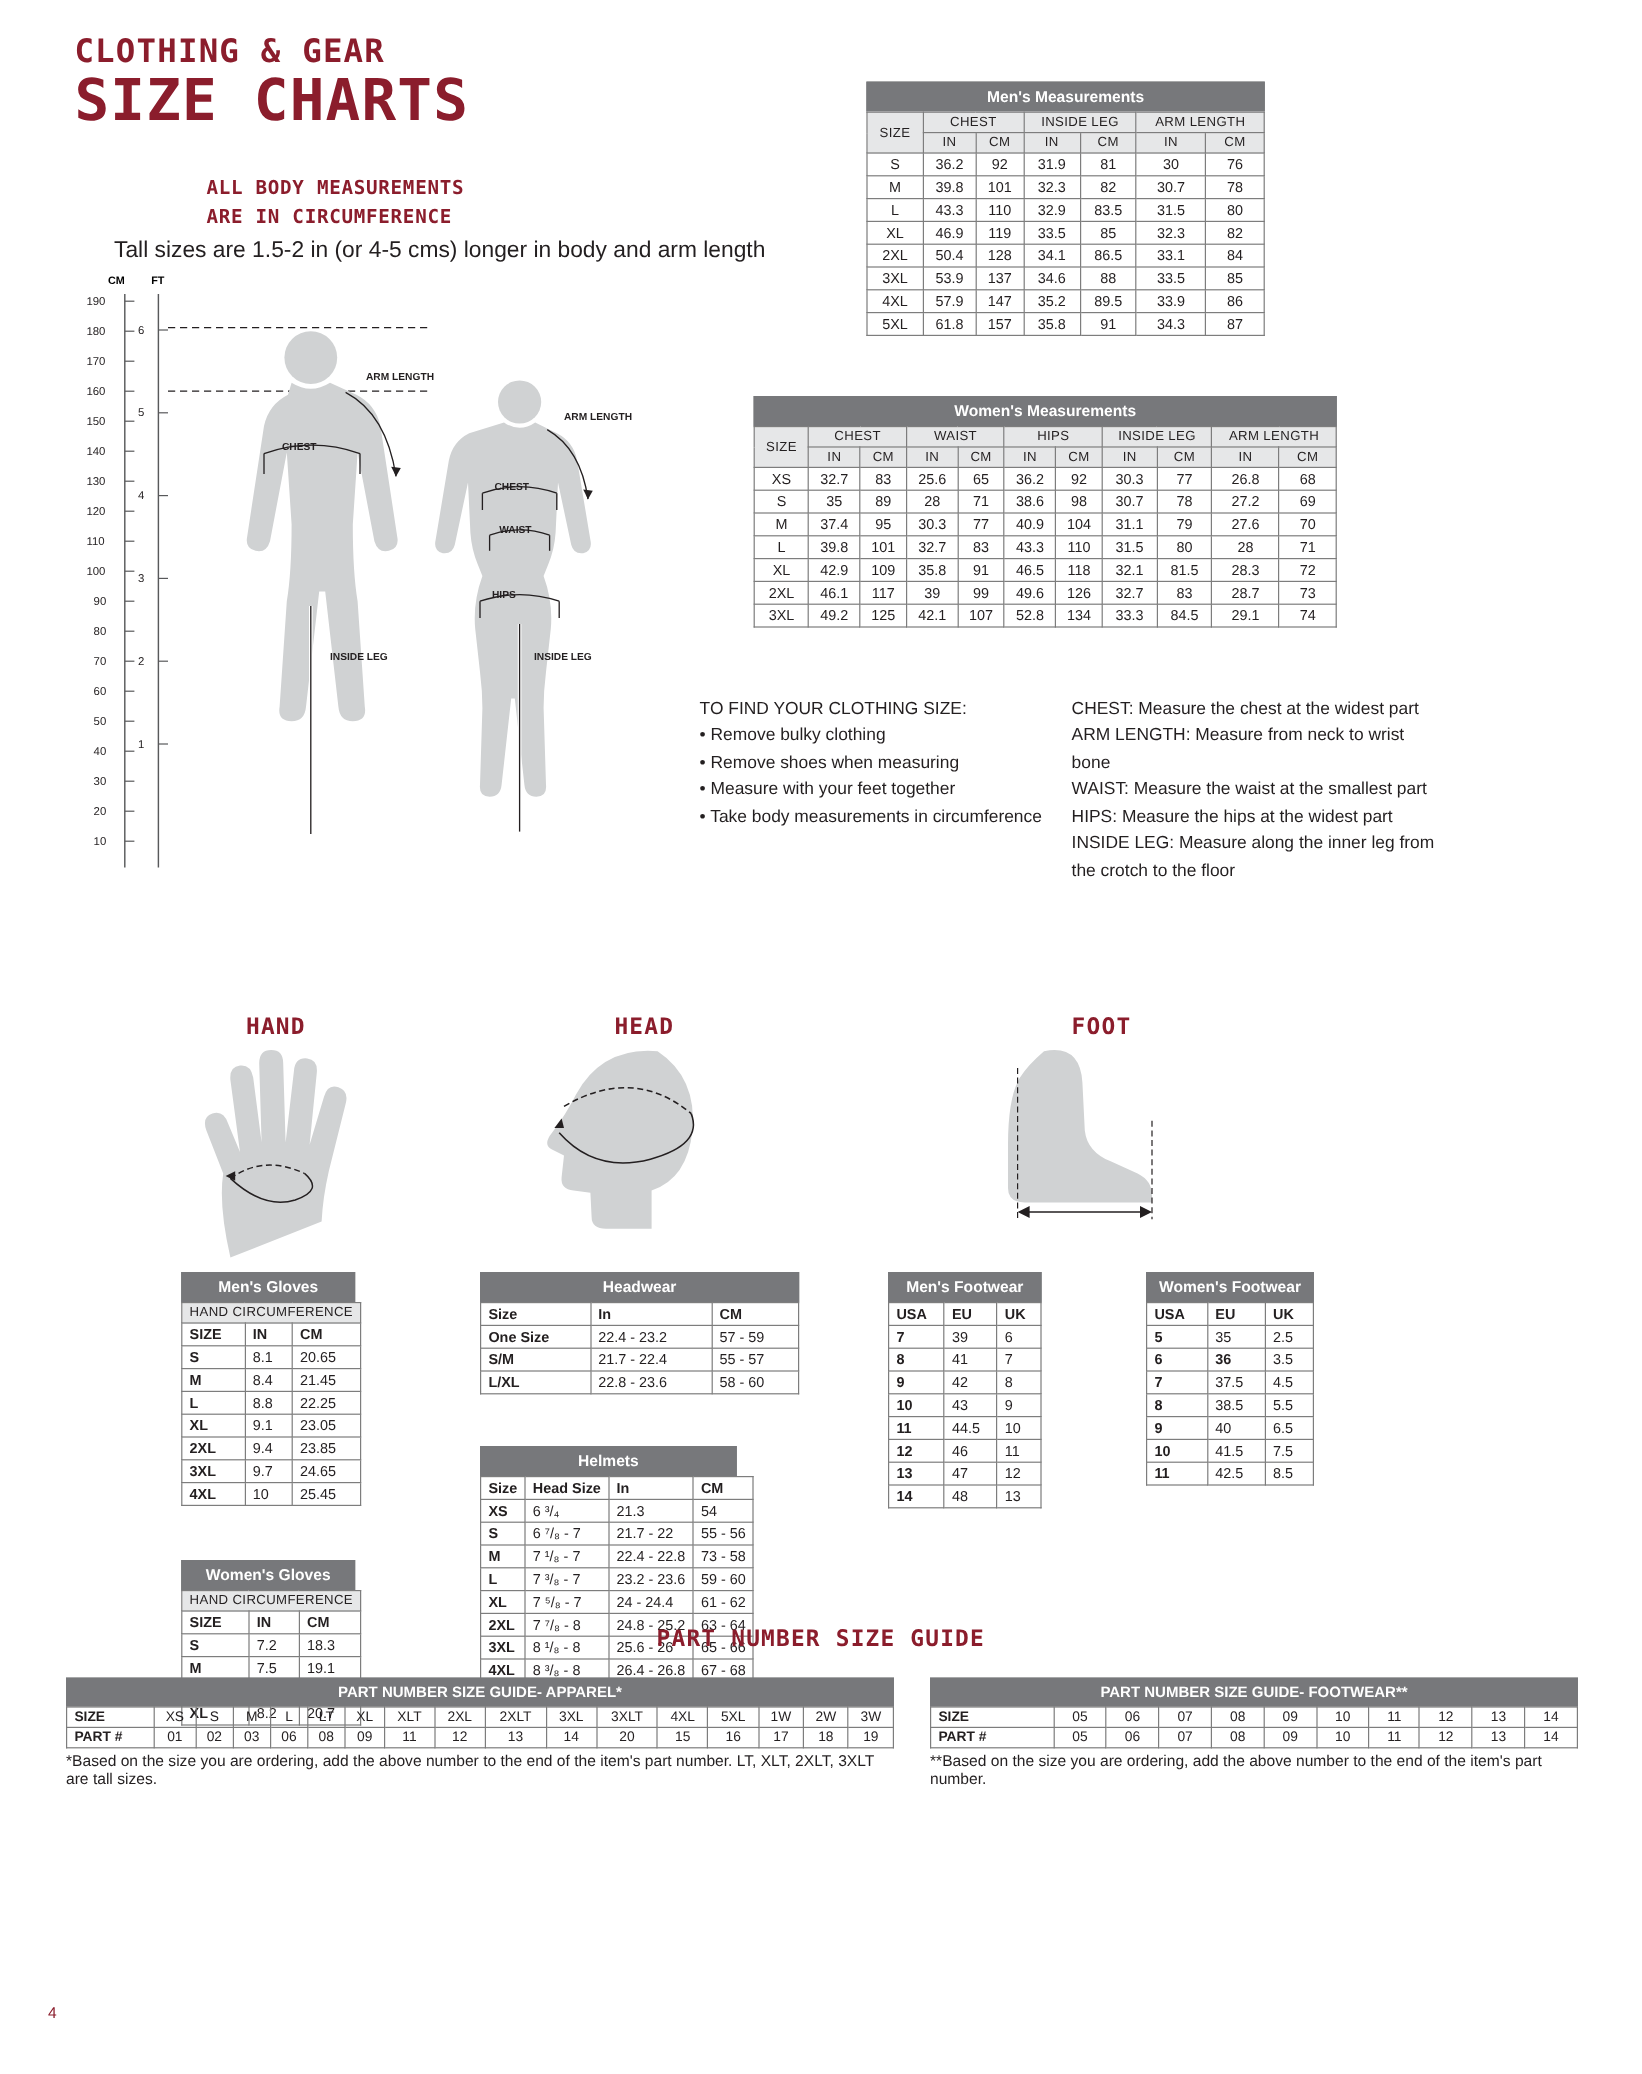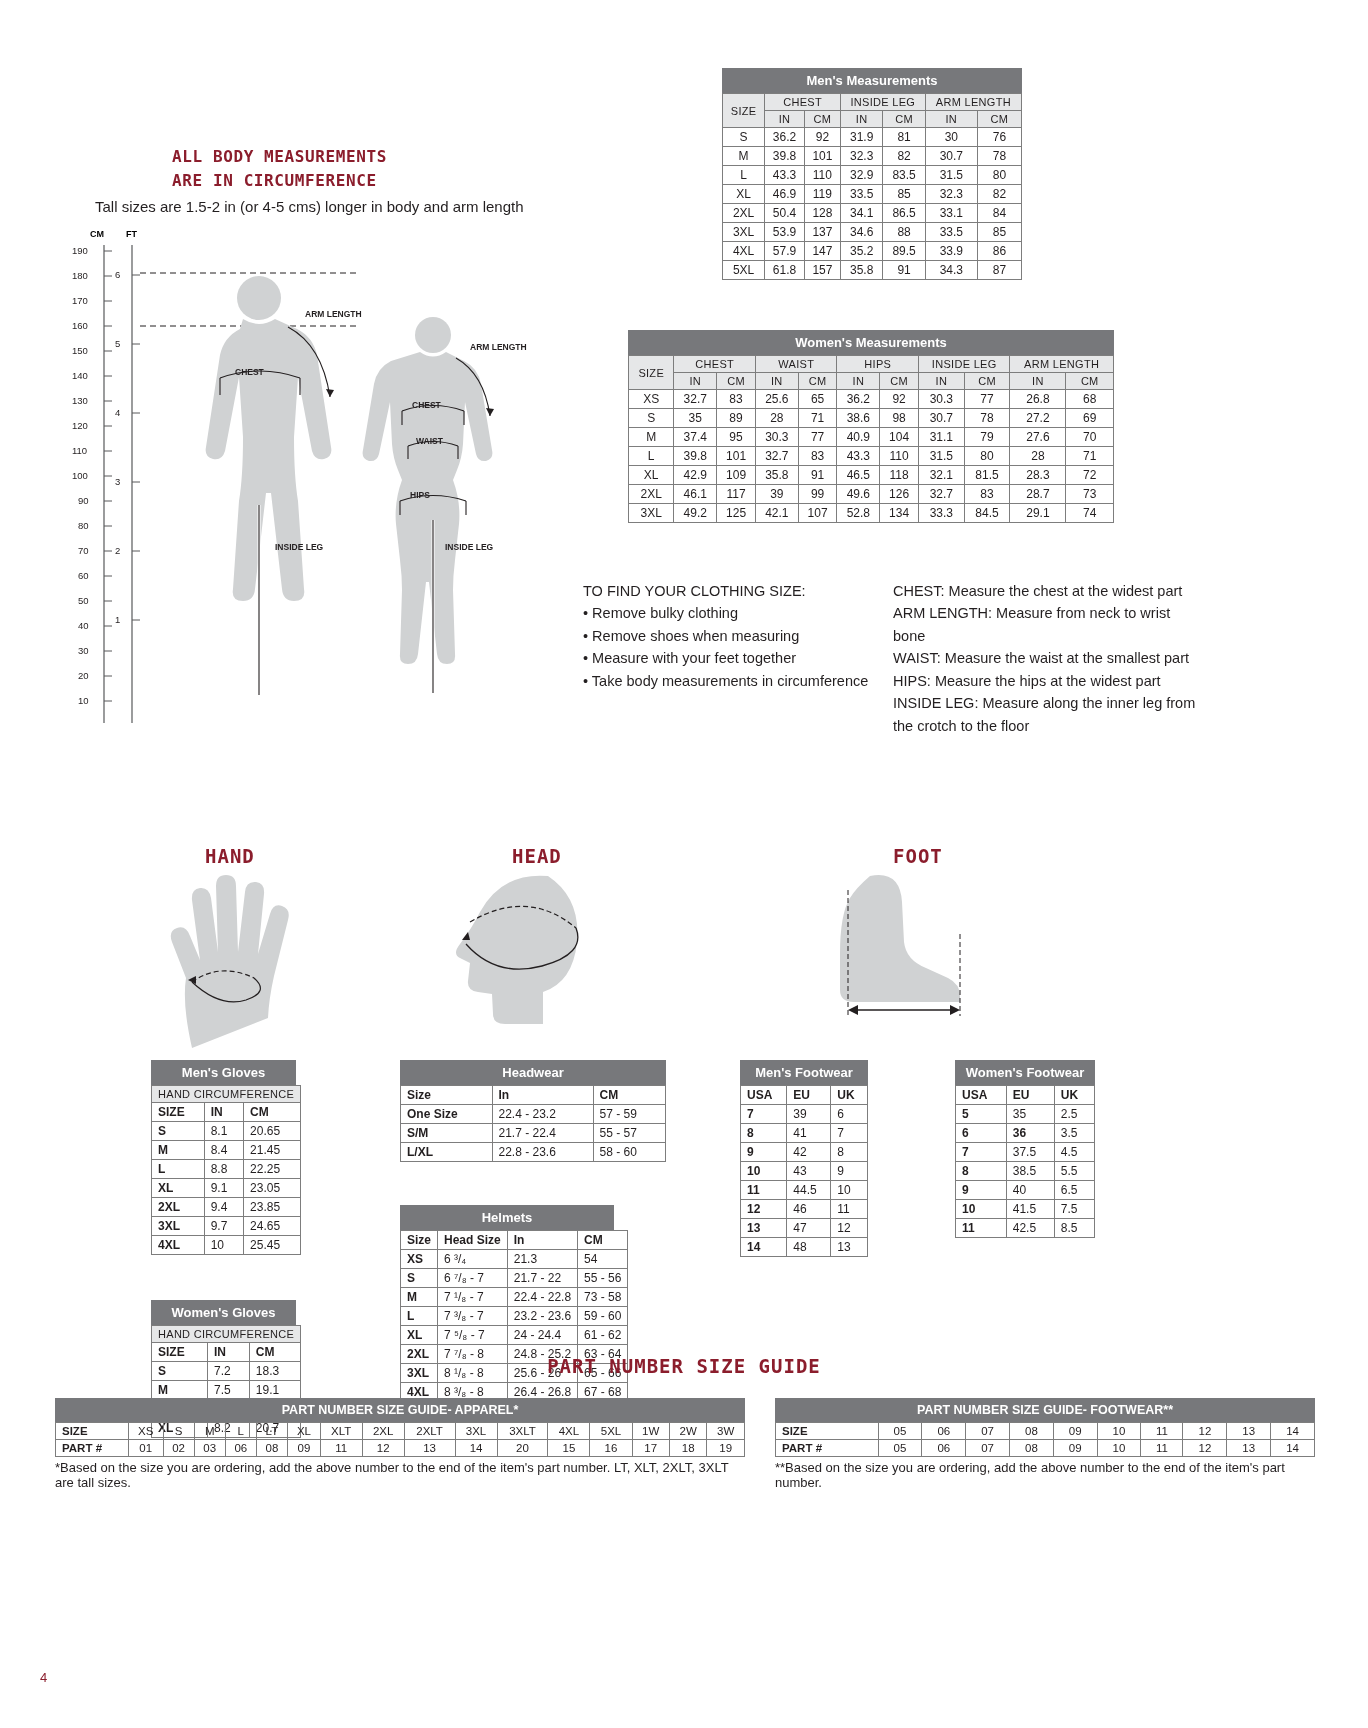--- a/index.html
+++ b/index.html
@@ -40,21 +40,21 @@
     width: 420px;
     color: #8b1d2c;
     font-family: "DejaVu Sans Mono", monospace;
     font-weight: bold;
     font-size: 16px;
     letter-spacing: 0.6px;
     line-height: 1.5;
   }
   .subnote {
     position: absolute; left: 95px; top: 198px;
-    font-size: 15px;
+    font-size: 19px;
     color: #231f20;
   }
 
   
   table.tbl {
     border-collapse: collapse;
     font-size: 12px;
     background: #fff;
   }
   table.tbl th, table.tbl td {
@@ -73,21 +73,21 @@
     text-align: center;
     border: 1px solid #77787b;
   }
   .grp { background: #e6e7e8; font-weight: bold; font-size: 11px; letter-spacing: .3px;}
   .sizecol { font-weight: bold; }
 
   
   .blk { position: absolute; }
 
   
-  #mens { left: 722px; top: 68px; width: 300px; }
+  #mens { left: 722px; top: 68px; width: 332px; }
   #womens { left: 628px; top: 330px; width: 486px; }
 
   
   .findsize { position: absolute; left: 583px; top: 580px; width: 290px; font-size: 14.5px; line-height: 1.55;}
   .findsize .t { font-size: 14.5px; }
   .defs { position: absolute; left: 893px; top: 580px; width: 310px; font-size: 14.5px; line-height: 1.55; }
 
   
   .seclbl {
     font-family: "DejaVu Sans Mono", monospace;
@@ -116,20 +116,24 @@
   }
   table.pn { border-collapse: collapse; font-size:11.5px; width:100%; }
   table.pn td { border:1px solid #7d7d7d; padding:2px 4px; text-align:center; white-space:nowrap;}
   table.pn td.lbl { font-weight:bold; text-align:left; padding-left:6px; }
 </style>
 </head>
 <body>
 
 <div class="page">
 
+  <div class="hdr">
+    <div class="l1">CLOTHING &amp; GEAR</div>
+    <div class="l2">SIZE CHARTS</div>
+  </div>
 
   <div class="subhead">
     <div>ALL BODY MEASUREMENTS</div>
     <div>ARE IN CIRCUMFERENCE</div>
   </div>
   <div class="subnote">Tall sizes are 1.5-2 in (or 4-5 cms) longer in body and arm  length</div>
 
   <div class="blk" id="figure">
     <svg width="520" height="510" viewBox="0 0 520 510">
 

